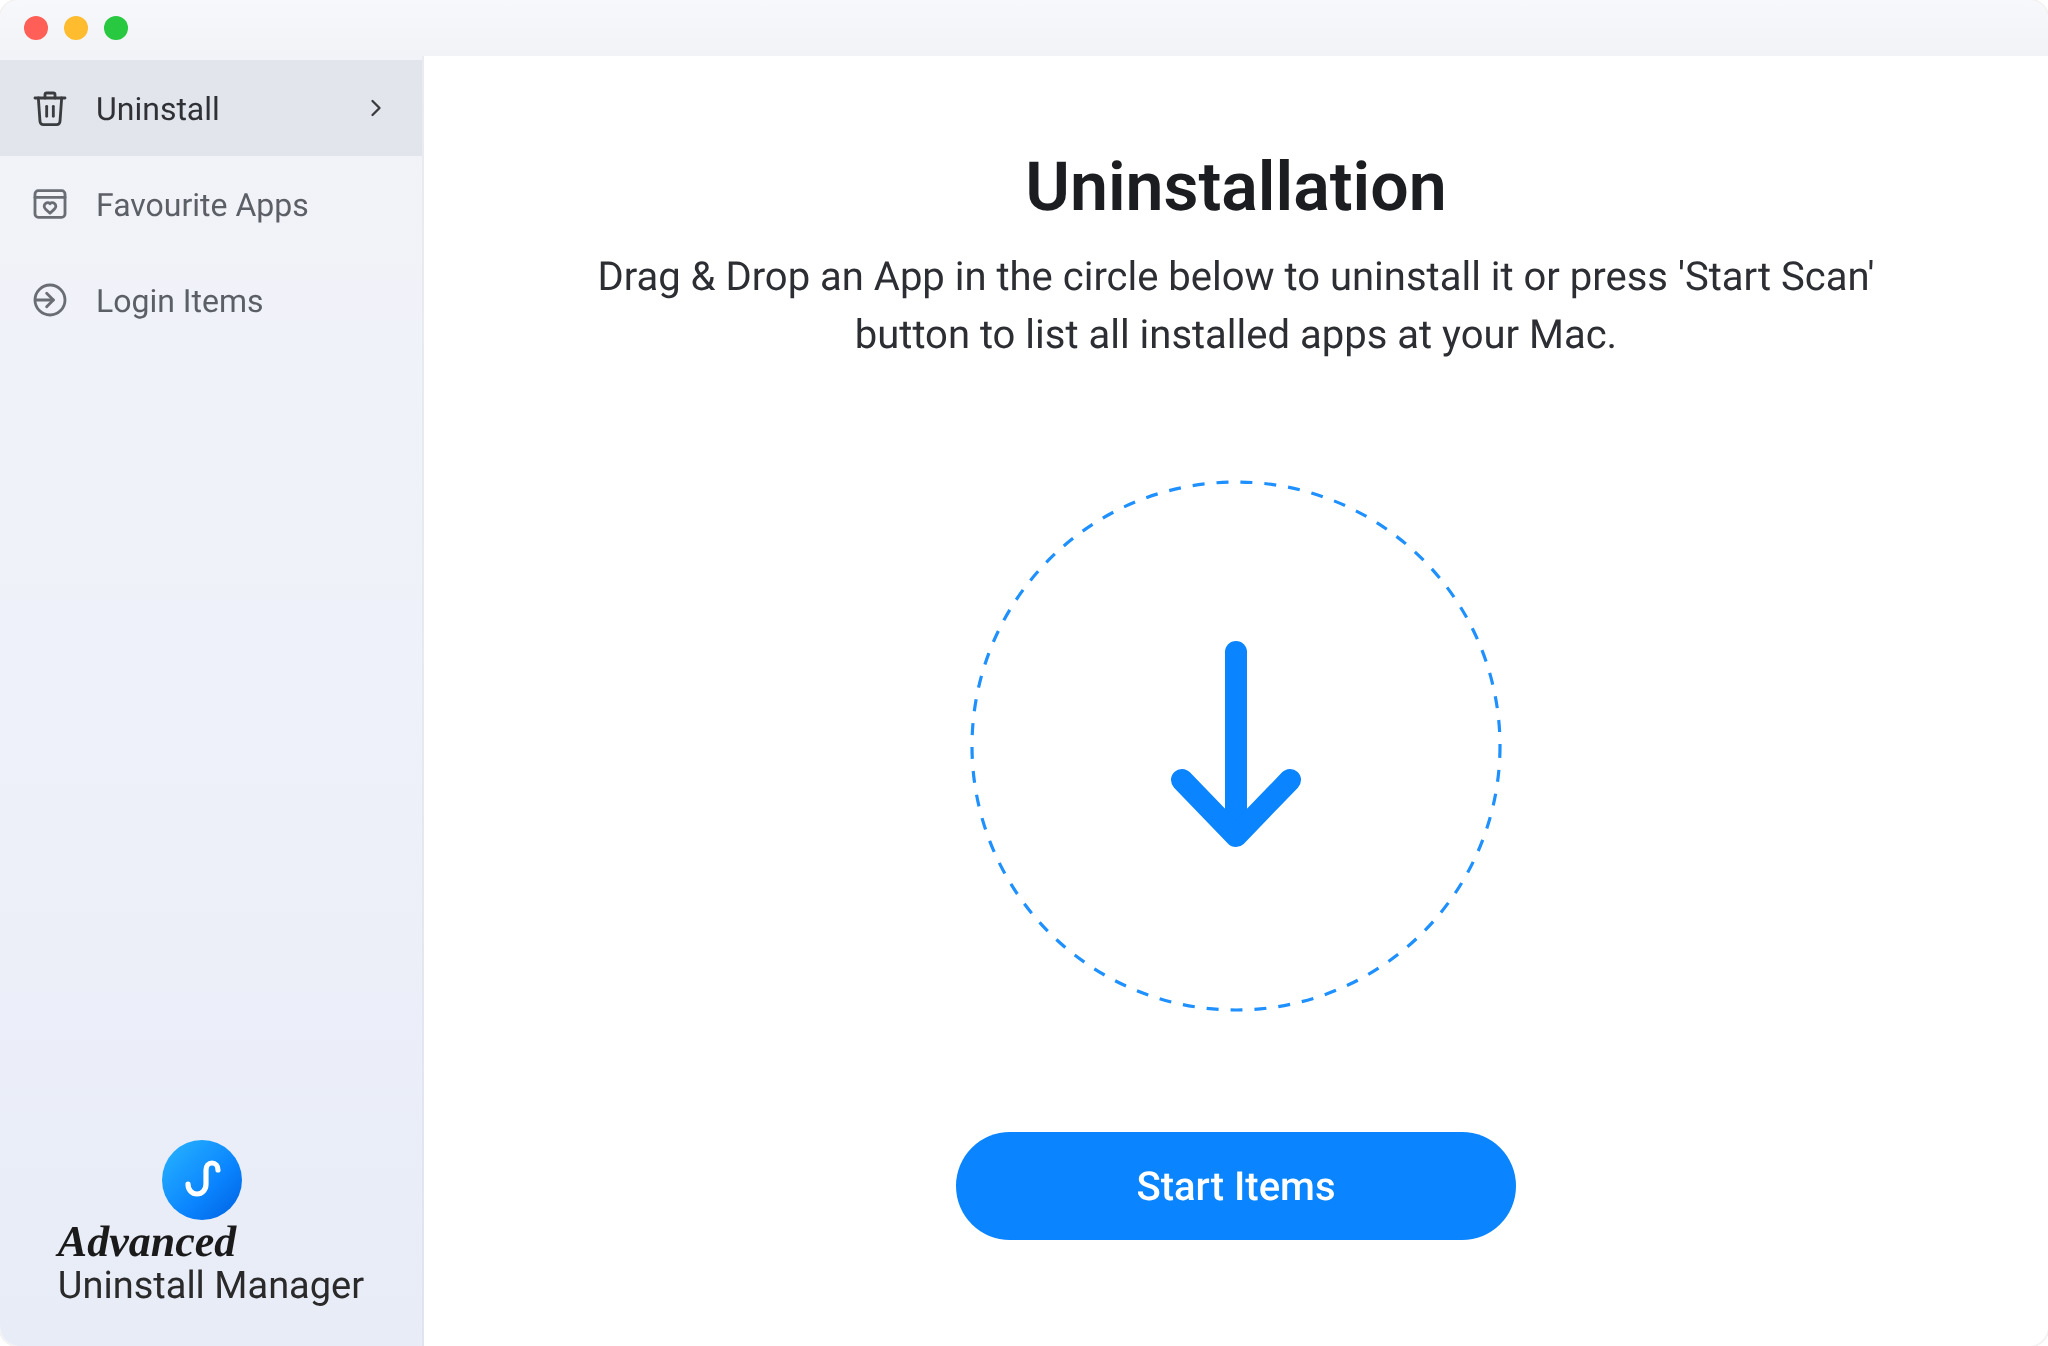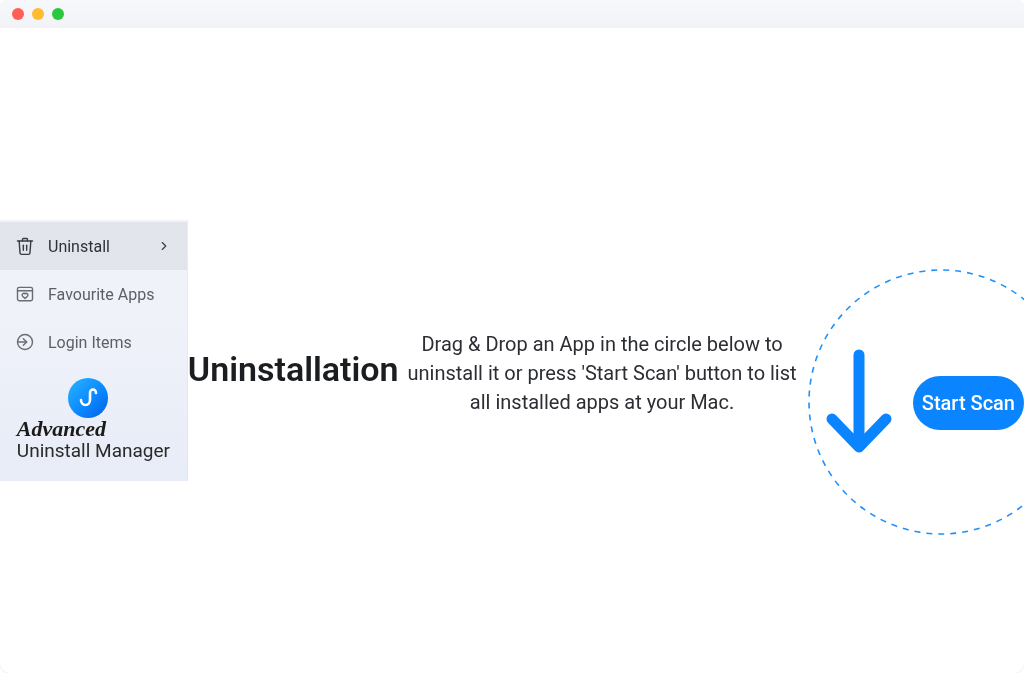--- a/index.html
+++ b/index.html
@@ -37,21 +37,20 @@
       border-radius: 50%;
       margin-right: 8px;
     }
     .tl-close { background: #ff5f57; }
     .tl-min { background: #febc2e; }
     .tl-max { background: #28c840; }
     .body {
       flex: 1;
       display: flex;
       min-height: 0;
-      align-items: center;
     }
     .sidebar {
       width: 212px;
       background: linear-gradient(180deg, #f1f3f8 0%, #eef1f9 50%, #e8ecf7 100%);
       display: flex;
       flex-direction: column;
       border-right: 1px solid rgba(0,0,0,0.03);
     }
     .sidebar-list {
       flex: 1;
@@ -120,21 +119,21 @@
     }
     .brand-text .line2 {
       font-size: 19px;
       color: #2a2a2a;
       line-height: 1.2;
     }
     .main {
       flex: 1;
       background: #ffffff;
       display: flex;
-      flex-direction: row;
+      flex-direction: column;
       align-items: center;
       padding-top: 46px;
     }
     .main-title {
       font-size: 34px;
       font-weight: 600;
       color: #1b1d21;
       margin-bottom: 10px;
     }
     .main-sub {
@@ -250,16 +249,16 @@
           <circle cx="135" cy="135" r="132" fill="none" stroke="#1e90ff" stroke-width="1.6" stroke-dasharray="6 6"></circle>
         </svg>
         <svg width="86" height="110" viewBox="0 0 86 110">
           <g stroke="#0a84ff" stroke-width="11" fill="none" stroke-linecap="round" stroke-linejoin="round">
             <line x1="43" y1="8" x2="43" y2="96"></line>
             <polyline points="16 72 43 100 70 72"></polyline>
           </g>
         </svg>
       </div>
 
-      <button class="scan-btn">Start Scan</button>
+      <button class="scan-btn">Start Items</button>
     </main>
   </div>
 </div>
 
 </body></html>

